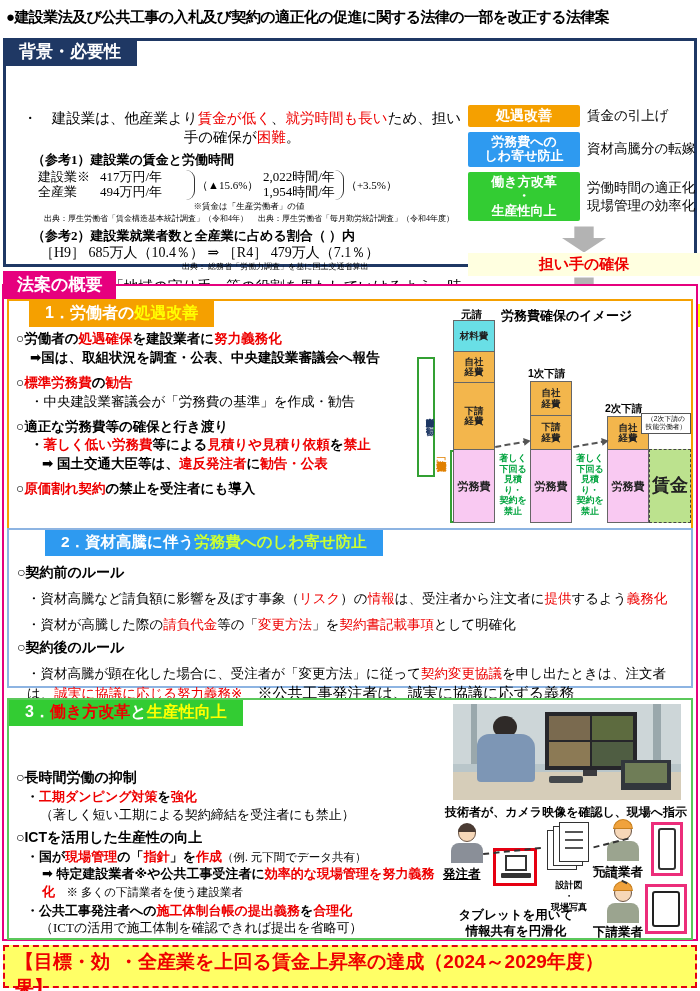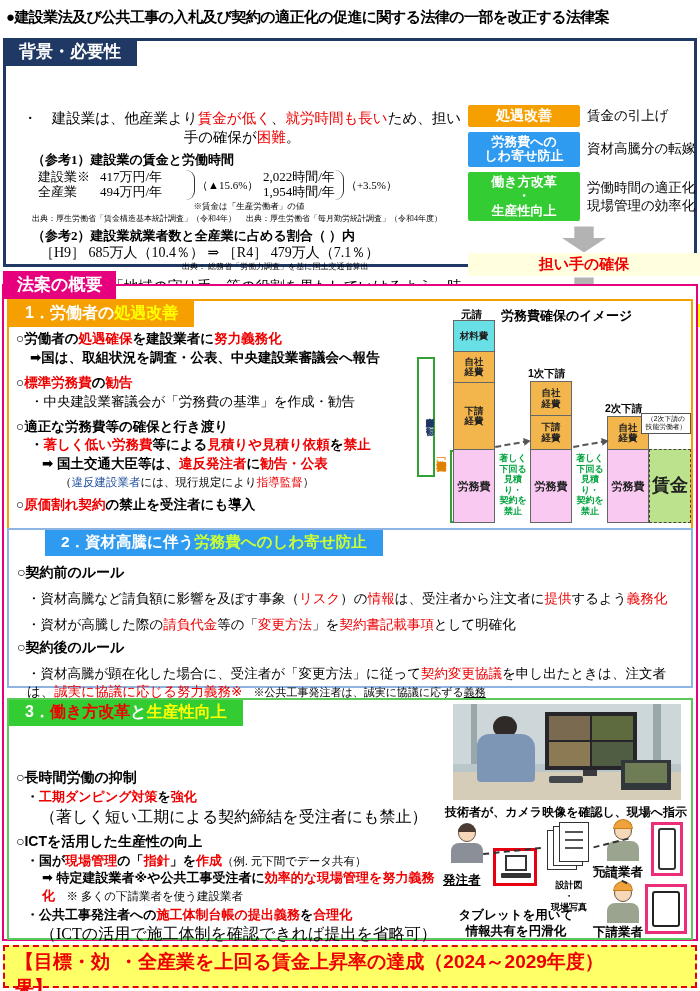--- a/index.html
+++ b/index.html
@@ -27,21 +27,21 @@
   .para{font-size:14.5px;line-height:1.32;color:#000;text-align:center;}
   #ref1{margin-top:4px;margin-left:14px;}
   .ref-head{font-size:13px;font-weight:bold;font-family:"Liberation Serif","DejaVu Serif",serif;}
   #ref1-grid{display:flex;align-items:center;margin-left:6px;margin-top:1px;font-family:"Liberation Serif","DejaVu Serif",serif;font-size:13px;}
   .refcol .rrow{display:flex;line-height:1.15;}
   .rlab{width:62px;} .rval{width:86px;}
   .brace{width:9px;height:30px;border-right:1.5px solid #333;border-radius:0 10px 10px 0;margin:0 2px 0 0;}
   .diff{font-size:11px;width:66px;}
   .hourcol .rrow{line-height:1.15;}
   .note-line{font-size:8.5px;text-align:center;margin-top:1px;font-family:"Liberation Serif","DejaVu Serif",serif;}
-  .src-line{display:flex;gap:10px;font-size:8px;font-family:"Liberation Serif","DejaVu Serif",serif;margin-left:0;}
+  .src-line{display:flex;gap:10px;font-size:8px;font-family:"Liberation Serif","DejaVu Serif",serif;margin-left:12px;}
   #ref2{margin-top:3px;margin-left:14px;}
   .ref2-line{font-size:14px;font-family:"Liberation Serif","DejaVu Serif",serif;margin-left:8px;line-height:1.1;}
   .ref2-src{font-size:8px;font-family:"Liberation Serif","DejaVu Serif",serif;margin-left:150px;}
   #bg-p2{margin-top:5px;}
 
   
   #bg-right{position:absolute;top:64px;left:462px;width:232px;}
   .orow{display:flex;align-items:center;margin-bottom:5px;}
   .obox{width:112px;color:#fff;font-weight:bold;text-align:center;border-radius:2px;white-space:pre-line;line-height:1.12;padding:3px 0;}
   .obox.o1{background:var(--orange);font-size:14px;}
@@ -52,21 +52,21 @@
   .resbox{color:var(--red);font-weight:bold;text-align:center;font-size:15px;padding:2px 0;}
   .res1{background:var(--cream);}
   .res2{background:var(--yellow);}
 
   
   #ov-tab{position:absolute;top:271px;left:3px;background:var(--magenta);color:#fff;font-weight:bold;font-size:17px;padding:2px 14px 3px;z-index:3;}
   #ov-box{position:absolute;top:284px;left:2px;width:696px;height:657px;border:2px solid var(--magenta);background:#fff;}
 
   .sec{position:absolute;left:7px;width:686px;background:#fff;z-index:2;}
   .sec-head{display:inline-block;font-size:16px;font-weight:bold;padding:2px 16px 3px;}
-  #sec1{top:299px;height:278px;border:2px solid var(--orange);}
+  #sec1{top:299px;height:278px;border:2px solid var(--orange);padding-left:20px;}
   #sec1 .sec-head{background:var(--orange);}
   #sec2{top:528px;height:160px;border:2px solid var(--lblue);padding-left:36px;}
   #sec2 .sec-head{background:var(--blue);font-size:15.5px;}
   #sec3{top:698px;height:242px;border:2px solid #5BC85B;}
   #sec3 .sec-head{background:var(--green);}
 
   #s1-left{position:absolute;left:7px;top:29px;width:404px;font-size:13.5px;line-height:1.4;}
   .ln{color:#000;}
   .ind1{padding-left:14px;} .ind2{padding-left:26px;} .ind3{padding-left:44px;}
   .s1gap{margin-top:6px;}
@@ -85,26 +85,26 @@
   .seg.c-pink{background:var(--pinkseg);font-size:11px;}
   .seg.c-green{background:var(--greenseg);border:1.5px dashed #444;font-size:18px;}
   .prohibit{position:absolute;width:34px;color:var(--gtext);font-weight:bold;font-size:9px;line-height:1.18;text-align:center;white-space:pre-line;}
   .dash-arrow{position:absolute;width:34px;border-top:2px dashed #555;transform:rotate(-10deg);}
   .dash-arrow::after{content:"";position:absolute;right:-2px;top:-5px;border-left:7px solid #555;border-top:4px solid transparent;border-bottom:4px solid transparent;}
   #c4-note{position:absolute;left:224px;top:106px;width:50px;border:1px solid #555;background:#fff;font-size:6.8px;text-align:center;line-height:1.25;white-space:pre-line;padding:1px 0;}
 
   #s2-body{position:absolute;left:8px;top:29px;width:672px;font-size:13.5px;line-height:1.35;}
   .s2h{font-size:14px;font-weight:bold;margin-top:4px;}
   .s2l{padding-left:10px;margin-top:8px;}
-  .nt{font-size:11px;font-family:"Liberation Serif","DejaVu Serif",serif;font-weight:normal;}
+  .nt{font-size:15px;font-family:"Liberation Serif","DejaVu Serif",serif;font-weight:normal;}
 
   #s3-left{position:absolute;left:7px;top:27px;width:428px;font-size:13px;line-height:1.32;margin-top:36px;}
   .s3h{font-size:14px;font-weight:bold;margin-top:5px;}
   .s3l{padding-left:10px;margin-top:2px;}
-  .s3srf{font-family:"Liberation Serif","DejaVu Serif",serif;font-size:16px;padding-left:24px;}
+  .s3srf{font-family:"Liberation Serif","DejaVu Serif",serif;font-size:13px;padding-left:24px;}
   #s3-right{position:absolute;left:432px;top:2px;width:250px;height:236px;}
 
   
   #photo{position:absolute;left:12px;top:2px;width:228px;height:96px;background:#b9c6ca;overflow:hidden;}
   .ph-wall{position:absolute;left:0;top:0;width:100%;height:60px;background:#cdd6d8;}
   .ph-frame{position:absolute;background:#9aa8ac;}
   .ph-desk{position:absolute;left:0;bottom:0;width:100%;height:28px;background:#d6cdb9;}
   .ph-monitor{position:absolute;left:92px;top:8px;width:92px;height:58px;background:#26262a;padding:4px;display:grid;grid-template-columns:1fr 1fr;grid-template-rows:1fr 1fr;gap:2px;}
   .ph-cam1{background:#7a6a4f;} .ph-cam2{background:#5d6b3f;} .ph-cam3{background:#8c7a55;} .ph-cam4{background:#4f5d42;}
   .ph-stand{position:absolute;left:130px;top:66px;width:14px;height:6px;background:#3a3a3e;}
@@ -224,21 +224,20 @@
   <div class="sec" id="sec1">
     <div class="sec-head"><span class="w">1．労働者の</span><span class="y">処遇改善</span></div>
     <div id="s1-left">
       <div class="ln bold"><span>○労働者の</span><span class="r">処遇確保</span><span>を建設業者に</span><span class="r">努力義務化</span></div>
       <div class="ln bold ind1"><span class="arw">➡</span><span>国は、取組状況を調査・公表、中央建設業審議会へ報告</span></div>
       <div class="ln bold s1gap"><span>○</span><span class="r">標準労務費</span><span>の</span><span class="r">勧告</span></div>
       <div class="ln ind1"><span>・中央建設業審議会が「労務費の基準」を作成・勧告</span></div>
       <div class="ln bold s1gap"><span>○適正な労務費等の確保と行き渡り</span></div>
       <div class="ln bold ind1"><span>・</span><span class="r">著しく低い労務費</span><span>等による</span><span class="r">見積りや見積り依頼</span><span>を</span><span class="r">禁止</span></div>
       <div class="ln bold ind2"><span class="arw">➡</span><span> 国土交通大臣等は、</span><span class="r">違反発注者</span><span>に</span><span class="r">勧告・公表</span></div>
-      <div class="ln small-srf ind3"><span>（</span><span class="bl">違反建設業者</span><span>には、現行規定により</span><span class="r">指導監督</span><span>）</span></div>
       <div class="ln bold s1gap"><span>○</span><span class="r">原価割れ契約</span><span>の禁止を受注者にも導入</span></div>
     </div>
 
     
     <div id="chart">
       <div id="chart-title">労務費確保のイメージ</div>
       <div id="council">中央建設業審議会が勧告</div>
       <div id="bracket-label">「標準労務費」</div>
       <div id="bracket-arc"></div>
 
@@ -327,21 +326,21 @@
       </div>
       <div id="photo-cap">技術者が、カメラ映像を確認し、現場へ指示</div>
 
       <div id="illus">
         <div class="person" style="left:10px;top:2px;">
           <div class="p-head">
               <div class="p-hair"></div>
             </div>
           <div class="p-body"></div>
         </div>
-        <div class="illus-label" style="left:2px;top:50px;text-decoration:underline;">発注者</div>
+        <div class="illus-label" style="left:2px;top:44px;text-decoration:underline;">発注者</div>
 
         <div id="laptop-box">
           <div class="lp-screen"></div>
           <div class="lp-base"></div>
         </div>
 
         <div id="docs">
           <div class="doc" style="left:0;top:8px;"></div>
           <div class="doc" style="left:6px;top:4px;"></div>
           <div class="doc" style="left:12px;top:0;">

